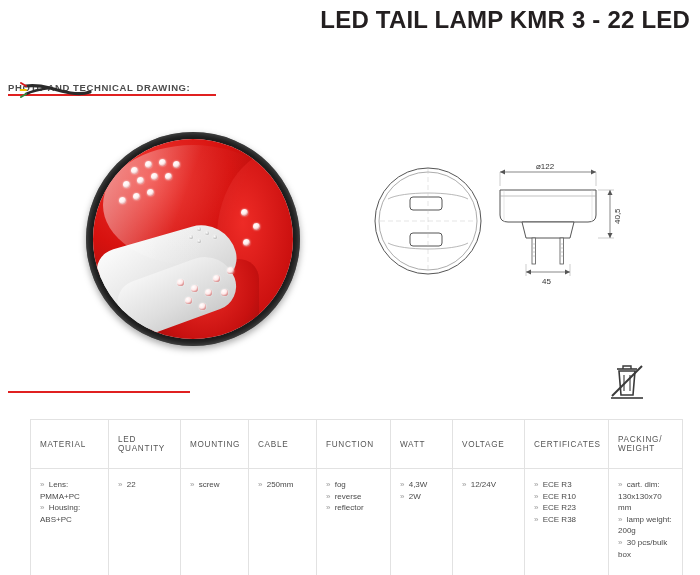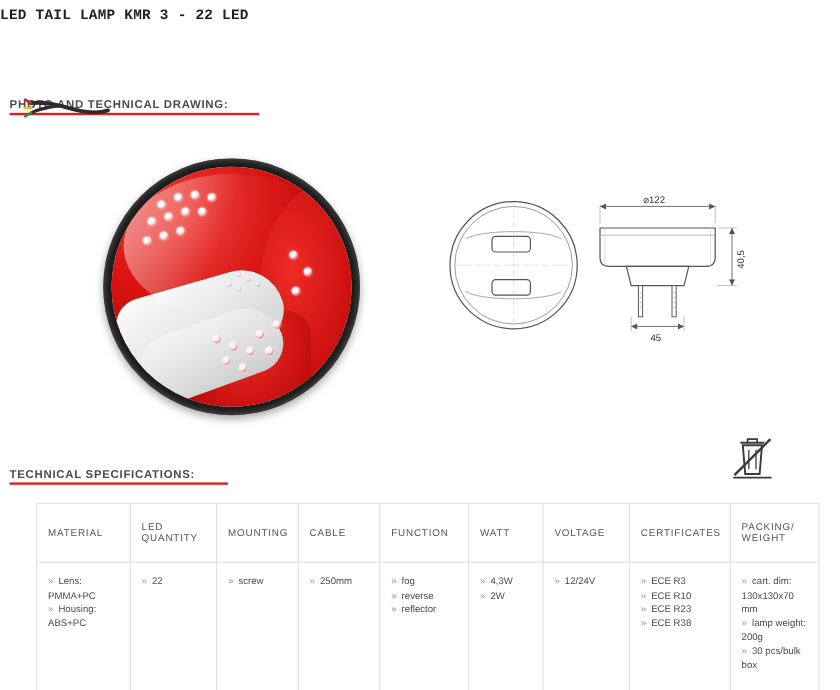--- a/index.html
+++ b/index.html
@@ -15,26 +15,25 @@
     position: relative;
     overflow: hidden;
   }
 
   
   .page-title {
     position: absolute;
     top: 6px;
     left: 0;
     width: 690px;
-    text-align: left;
-    font-size: 12px;
+    text-align: right;
+    font-size: 24px;
     font-weight: bold;
     letter-spacing: 0.2px;
     color: #231f20;
-    font-family: Liberation Mono, monospace;
   }
 
   
   .section-heading {
     position: absolute;
     font-size: 9.5px;
     font-weight: bold;
     letter-spacing: 0.6px;
     color: #4c4c4c;
     padding-bottom: 3px;
@@ -347,21 +346,20 @@
     <path d="M11,9 L27,9 L25,33 L13,33 Z" fill="none" stroke="#3a3a3a" stroke-width="1.6"></path>
     <path d="M9,7 L29,7" stroke="#3a3a3a" stroke-width="1.6"></path>
     <path d="M15,7 L15,4 L23,4 L23,7" fill="none" stroke="#3a3a3a" stroke-width="1.4"></path>
     <path d="M16,13 L16,29 M22,13 L22,29" stroke="#3a3a3a" stroke-width="1.1"></path>
     <path d="M4,34 L34,4" stroke="#3a3a3a" stroke-width="2"></path>
     <path d="M3,36 L35,36" stroke="#3a3a3a" stroke-width="1.6"></path>
   </svg>
 </div>
 
 <div class="section-heading" id="heading-specs">
-  <span>TECHNICAL SPECIFICATIONS:</span>
   <span class="rule"></span>
 </div>
 
 <table class="spec-table">
   <colgroup>
     <col style="width:78px">
     <col style="width:72px">
     <col style="width:68px">
     <col style="width:68px">
     <col style="width:74px">

